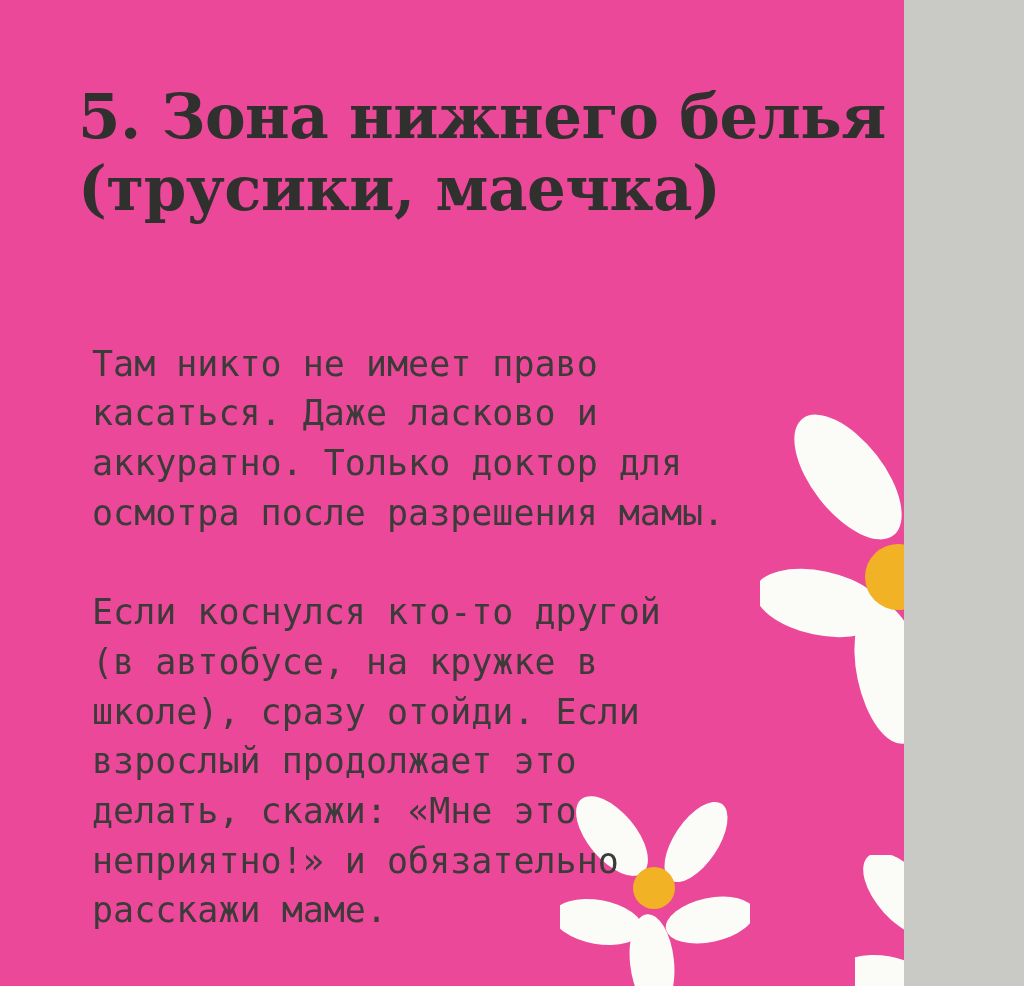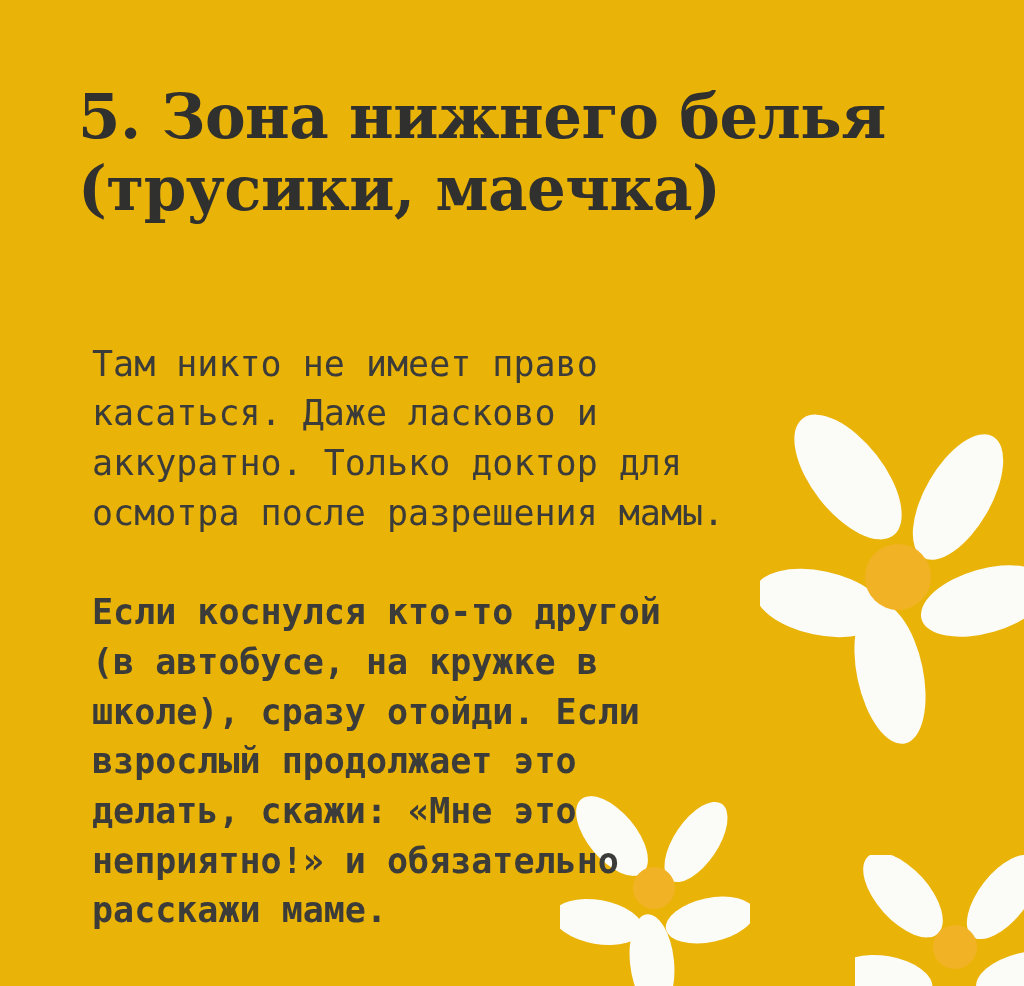--- a/index.html
+++ b/index.html
@@ -8,23 +8,23 @@
   }
   body {
     width: 1024px;
     height: 986px;
     overflow: hidden;
     background: #c9cac6;
     font-family: "DejaVu Sans", sans-serif;
   }
   .card {
     position: relative;
-    width: 1024px;
+    width: 904px;
     height: 986px;
-    background: #eab308;
+    background: #ec4899;
     overflow: hidden;
   }
   .title {
     position: absolute;
     left: 78px;
     top: 40px;
     width: 880px;
     font-family: "DejaVu Serif", serif;
     font-size: 61px;
     line-height: 1.18;
@@ -40,21 +40,20 @@
     width: 790px;
     font-family: "DejaVu Sans Mono", monospace;
     font-size: 35px;
     line-height: 1.42;
     color: #3b3b39;
     white-space: pre-line;
     z-index: 4;
   }
   .para + .para {
     margin-top: 36px;
-    font-weight: bold;
   }
 
   
   .flower {
     position: absolute;
     z-index: 1;
     pointer-events: none;
   }
   .flower svg { display: block; }
 

